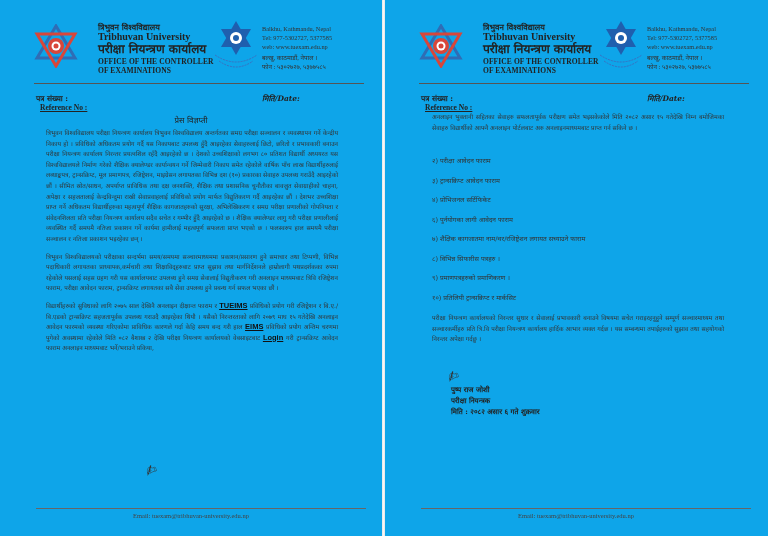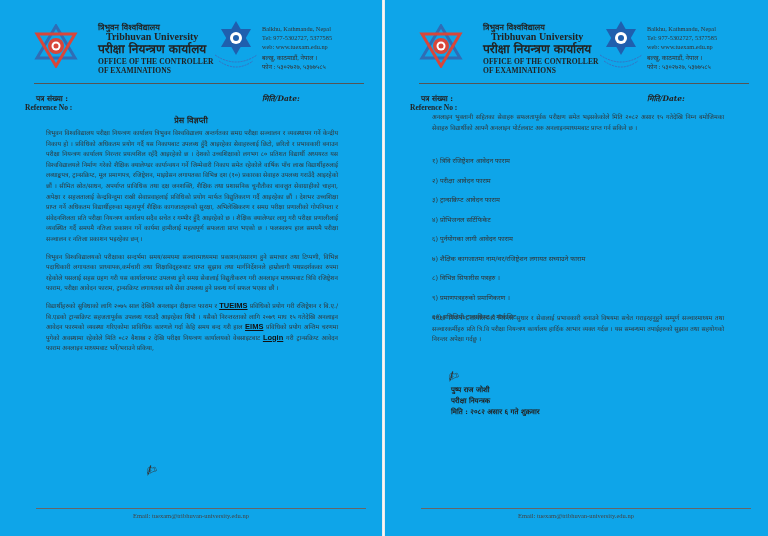--- a/index.html
+++ b/index.html
@@ -17,30 +17,30 @@
   .page.left { left: 0; }
   .page.right { left: 385px; width: 383px; }
   .divider {
     position: absolute; left: 382px; top: 0; width: 3px; height: 536px;
     background: linear-gradient(to right, #e6e6e6, #f7f7f7, #e3e3e3);
   }
   .hdr { position: absolute; top: 22px; left: 34px; width: 330px; height: 60px; }
   .logo-tu { position: absolute; left: 0; top: 2px; width: 44px; height: 44px; }
   .hdr-text { position: absolute; left: 64px; top: 0; font-size: 8px; line-height: 10px; }
   .hdr-text .np1 { font-size: 8px; font-weight: bold; }
-  .hdr-text .en1 { font-size: 10px; font-weight: bold; font-family: "Liberation Serif", serif; margin-left: 8px; }
+  .hdr-text .en1 { font-size: 10px; font-weight: bold; font-family: "Liberation Serif", serif; }
   .hdr-text .np2 { font-size: 12px; font-weight: bold; line-height: 15px; }
   .hdr-text .en2 { font-size: 7.5px; font-weight: bold; font-family: "Liberation Serif", serif; letter-spacing: 0.1px; line-height: 9px;}
   .logo-seal { position: absolute; left: 177px; top: -3px; width: 50px; height: 52px; }
   .contact { position: absolute; left: 228px; top: 2px; font-size: 6.3px; line-height: 9px; font-family: "Liberation Serif", serif; color: #333; white-space: nowrap; }
   .hr { position: absolute; left: 34px; width: 330px; top: 83px; height: 1px; background: #555; }
   .ref-np { position: absolute; left: 36px; top: 93px; font-size: 7.5px; font-weight: bold; }
-  .ref-en { position: absolute; left: 25px; top: 103px; font-size: 7.5px; font-weight: bold; font-family: "Liberation Serif", serif; }
+  .ref-en { position: absolute; left: 40px; top: 103px; font-size: 7.5px; font-weight: bold; font-family: "Liberation Serif", serif; text-decoration: underline; }
   .date { position: absolute; left: 262px; top: 93px; font-size: 7.5px; font-weight: bold; font-style: italic; }
-  .title { position: absolute; left: 0; width: 382px; text-align: center; top: 114px; font-size: 8px; font-weight: bold; }
+  .title { position: absolute; left: 0; width: 382px; text-align: center; top: 114px; font-size: 8px; font-weight: normal; }
   .body { position: absolute; left: 46px; width: 292px; font-size: 6.2px; line-height: 10.6px; text-align: justify; color: #333; }
   .body p { margin: 0 0 7px 0; }
   .body b.latin { font-family: "Liberation Sans", sans-serif; font-size: 7.5px; color: #111; text-decoration: underline; }
   .sig { position: absolute; font-family: "DejaVu Sans", sans-serif; font-size: 14px; color: #333; transform: rotate(-25deg); }
   .footer-hr { position: absolute; left: 36px; width: 330px; top: 508px; height: 1px; background: #666; }
   .footer { position: absolute; left: 0; width: 382px; text-align: center; top: 512px; font-size: 6.5px; color: #444; font-family: "Liberation Serif", serif; }
   .list { position: absolute; left: 47px; font-size: 6.5px; color: #333; }
   .list .li { height: 19.5px; }
   .right .body { left: 47px; width: 292px; }
   .signblock { position: absolute; left: 48px; font-size: 7px; font-weight: bold; line-height: 11px; color: #222; }
@@ -134,21 +134,20 @@
   <div class="hr"></div>
   <div class="ref-np">पत्र संख्या :</div>
   <div class="ref-en">Reference No :</div>
   <div class="date">मिति/Date:</div>
 
   <div class="body" style="top:112px;">
     <p>अनलाइन भुक्तानी सहितका सेवाहरु सफलतापूर्वक परीक्षण समेत भइसकेकोले मिति २०८२ असार १५ गतेदेखि निम्न बमोजिमका सेवाहरु विद्यार्थीको आफ्नै अनलाइन पोर्टलबाट अरु अनलाइनमाध्यमबाट प्राप्त गर्न सकिने छ ।</p>
   </div>
 
   <div class="list" style="top:156px;">
-    <div class="li">१) त्रिवि रजिष्ट्रेशन आवेदन फाराम</div>
     <div class="li">२) परीक्षा आवेदन फाराम</div>
     <div class="li">३) ट्रान्सक्रिप्ट आवेदन फाराम</div>
     <div class="li">४) प्रोभिजनल सर्टिफिकेट</div>
     <div class="li">६) पुर्नयोगका लागी आवेदन फाराम</div>
     <div class="li">७) शैक्षिक कागजातमा नाम/थर/रजिष्ट्रेशन लगायत सच्याउने फाराम</div>
     <div class="li">८) विभिन्न सिफारीस पत्रहरु ।</div>
     <div class="li">९) प्रमाणपत्रहरुको प्रमाणिकरण ।</div>
     <div class="li">१०) प्रतिलिपी ट्रान्सक्रिप्ट र मार्कसिट</div>
   </div>
 

